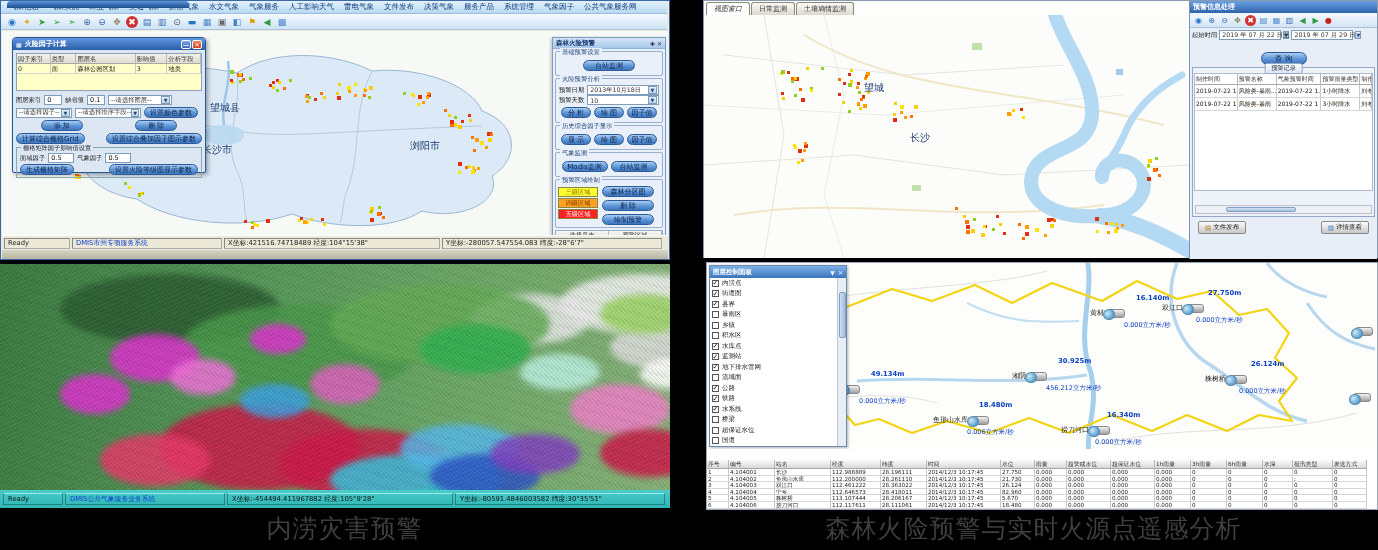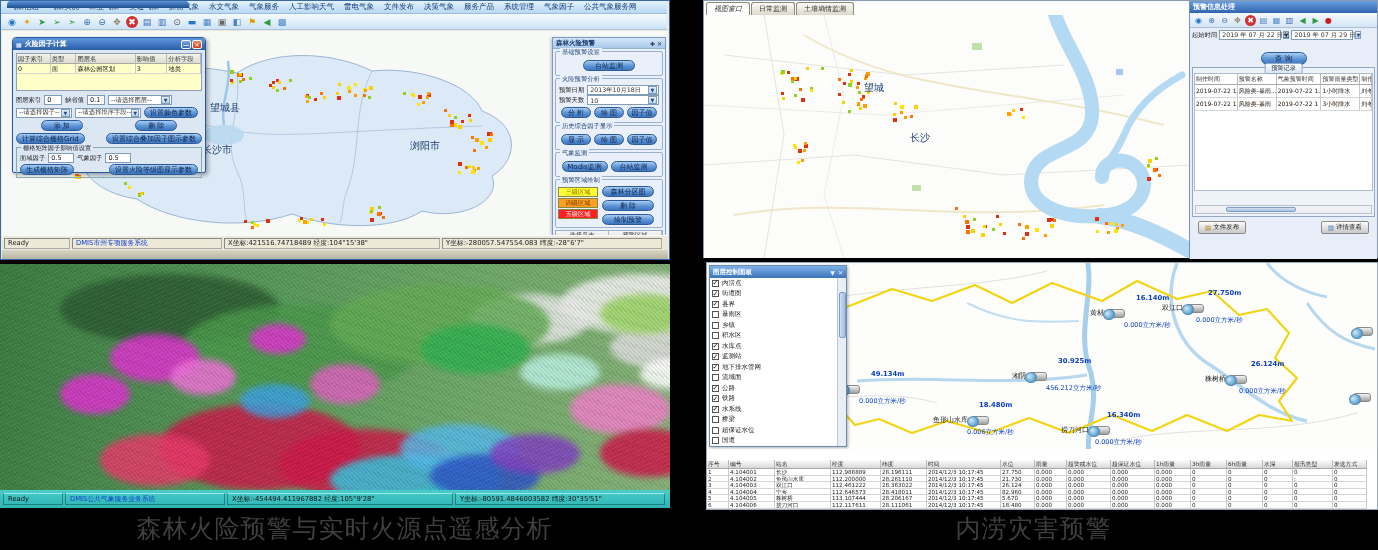--- a/index.html
+++ b/index.html
@@ -1023,16 +1023,16 @@
           <div class="tcell" style="width: 36px;">0</div>
           <div class="tcell" style="width: 36px;">0</div>
           <div class="tcell" style="width: 30px;">0</div>
           <div class="tcell" style="width: 40px;">0</div>
           <div class="tcell" style="width: 34px;">0</div>
         </div>
       </div>
   </div>
 
   <div id="captions" class="abs">
+    <div class="cap">内涝灾害预警</div>
     <div class="cap">森林火险预警与实时火源点遥感分析</div>
-    <div class="cap">内涝灾害预警</div>
   </div>
 </div>
 
 </body></html>

